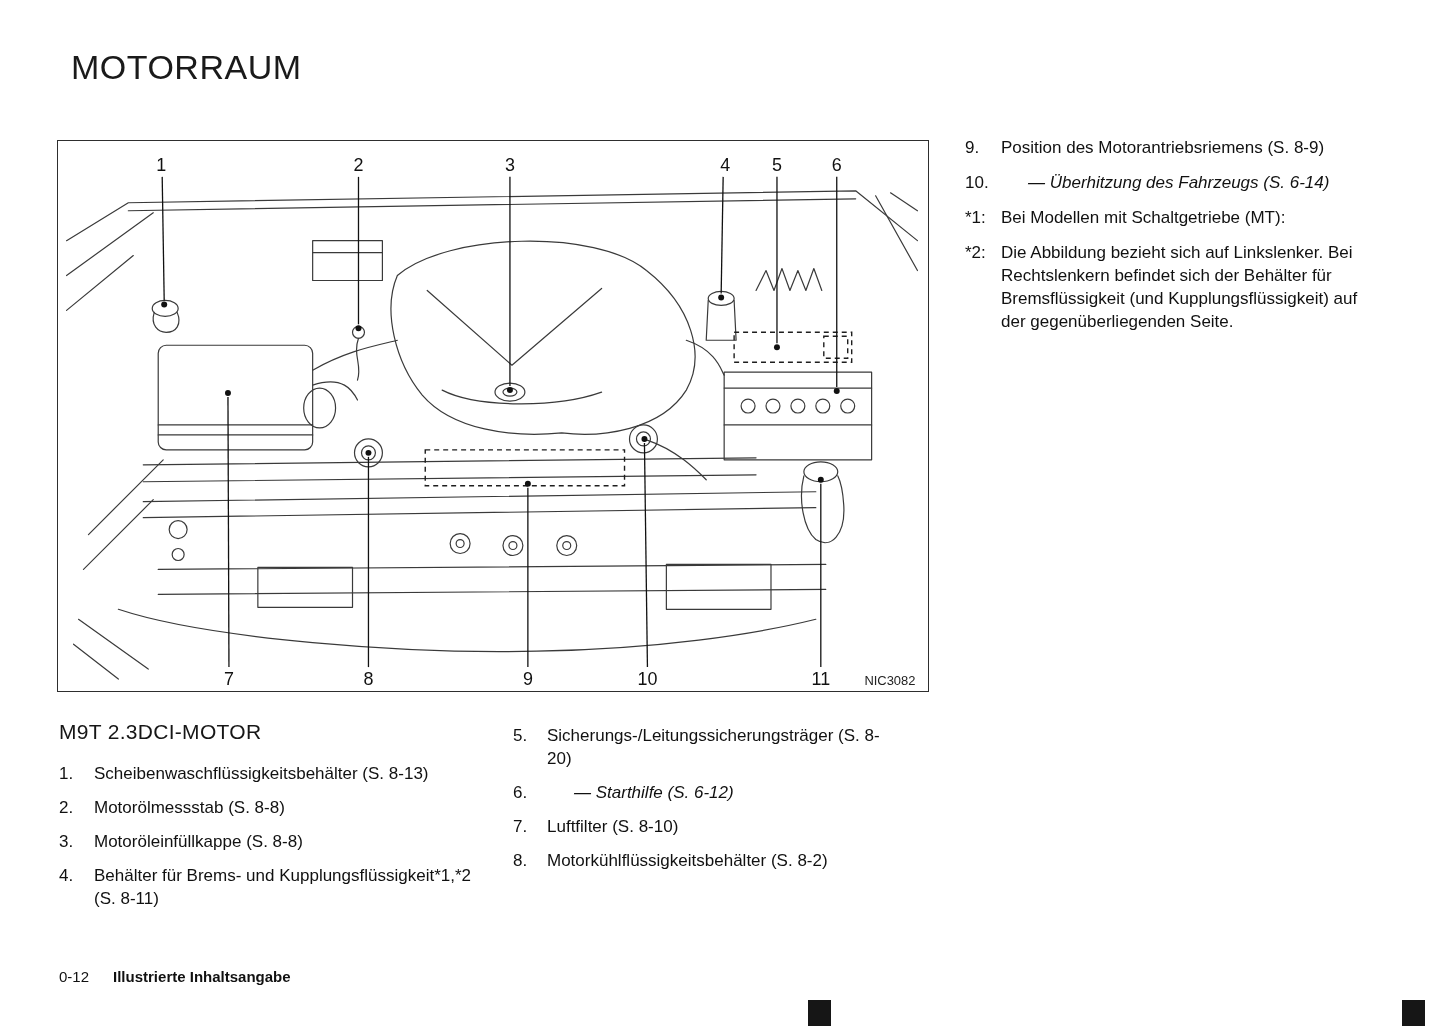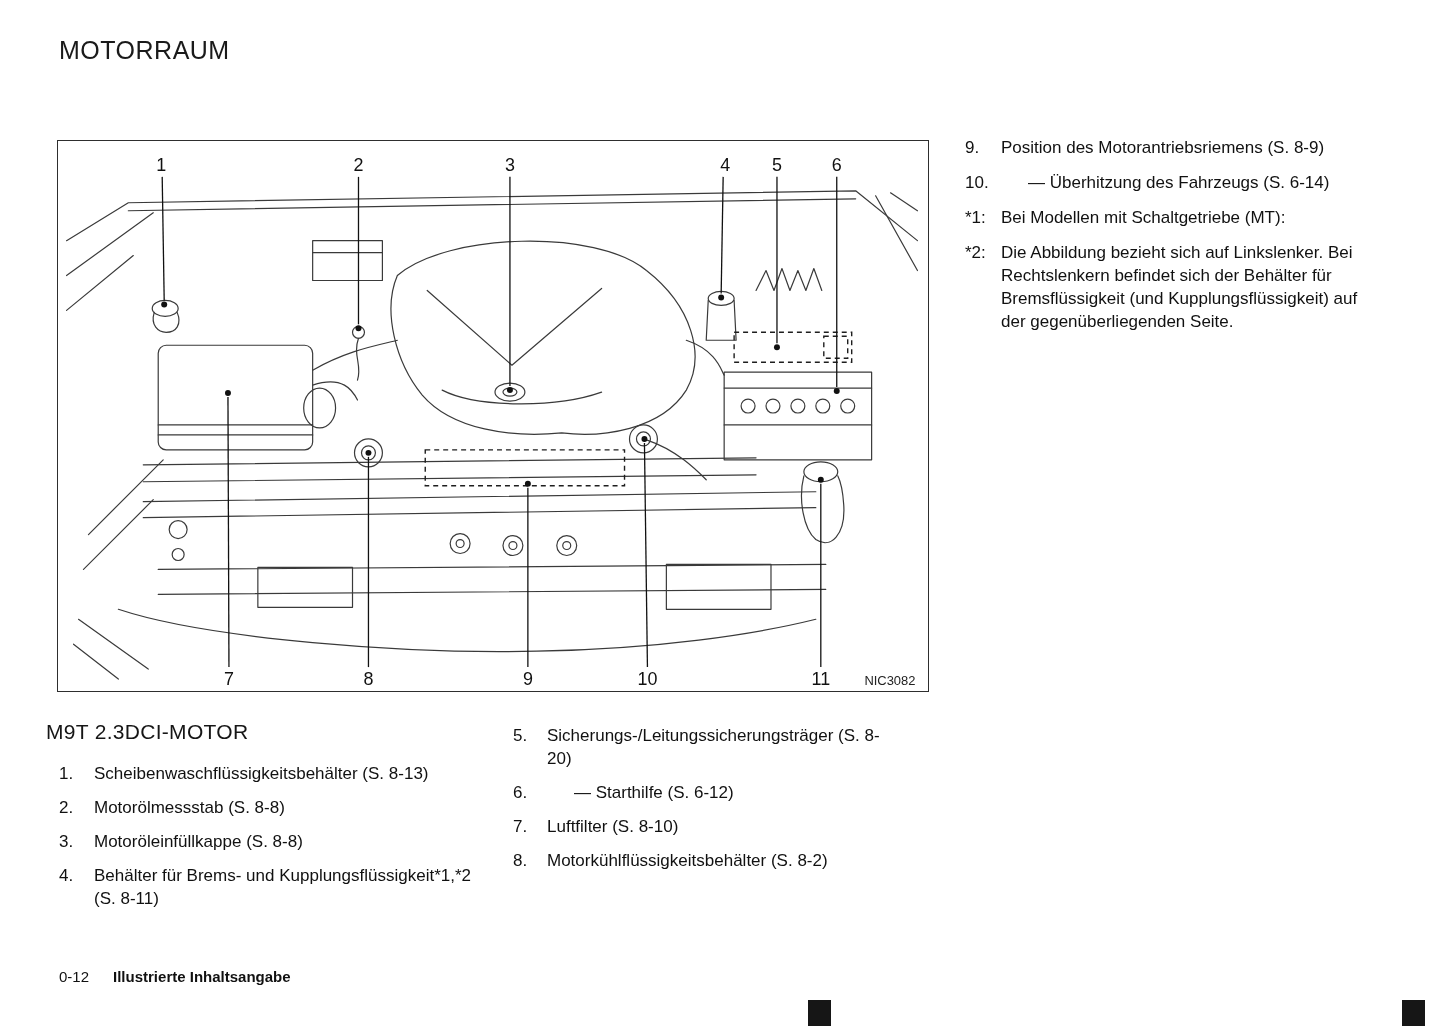--- a/index.html
+++ b/index.html
@@ -1,22 +1,22 @@
 <!DOCTYPE html>
 <html><head>
 <meta charset="utf-8">
 <style>
   html,body{margin:0;padding:0;background:#e8e8e8;}
   .page{
     position:relative; width:1445px; height:1026px; background:#ffffff;
     font-family:"Liberation Sans", sans-serif; color:#111; overflow:hidden;
   }
   .title{
-    position:absolute; left:59px; top:36px; margin:0;
-    font-size:25px; font-weight:400; letter-spacing:0.5px; color:#1a1a1a;
+    position:absolute; left:59px; top:36px; margin:12px;
+    font-size:34px; font-weight:400; letter-spacing:0.5px; color:#1a1a1a;
   }
   .figure{
     position:absolute; left:57px; top:140px; width:872px; height:552px;
     border:1.4px solid #2e2e2e; box-sizing:border-box; background:#fff;
   }
   .figure svg{display:block; width:100%; height:100%;}
   .art{fill:none; stroke:#3a3a3a; stroke-width:1.2; stroke-linecap:round; stroke-linejoin:round;}
   .dashed{fill:none; stroke:#1e1e1e; stroke-width:1.4; stroke-dasharray:5 4;}
   .leader{stroke:#111; stroke-width:1.3;}
   .dot{fill:#111; stroke:none;}
@@ -25,24 +25,24 @@
 
   .list{position:absolute; font-size:17px; line-height:23px;}
   .right-col{left:965px; top:136px; width:405px;}
   .left-list{left:59px; top:762px; width:420px;}
   .mid-list{left:513px; top:724px; width:370px;}
   .li{display:grid; margin:0 0 11px 0;}
   .right-col .li{grid-template-columns:36px 1fr; margin-bottom:12px;}
   .left-list .li{grid-template-columns:35px 1fr;}
   .mid-list .li{grid-template-columns:34px 1fr;}
   .num{white-space:nowrap;}
-  .sub{padding-left:27px;}
+  .sub{padding-left:27px;font-style:italic;}
 
   .section-heading{
-    position:absolute; left:46px; top:720px; margin:0;
+    position:absolute; left:59px; top:720px; margin:0;
     font-size:21px; font-weight:400; letter-spacing:0.3px; color:#161616;
   }
   .footer{position:absolute; left:59px; top:968px; font-size:15px;}
   .footer .pgnum{font-weight:400;}
   .footer .sect{font-weight:700; margin-left:24px;}
   .edge-mark{position:absolute; top:1000px; width:23px; height:26px; background:#161616;}
 </style>
 </head>
 <body>
 

